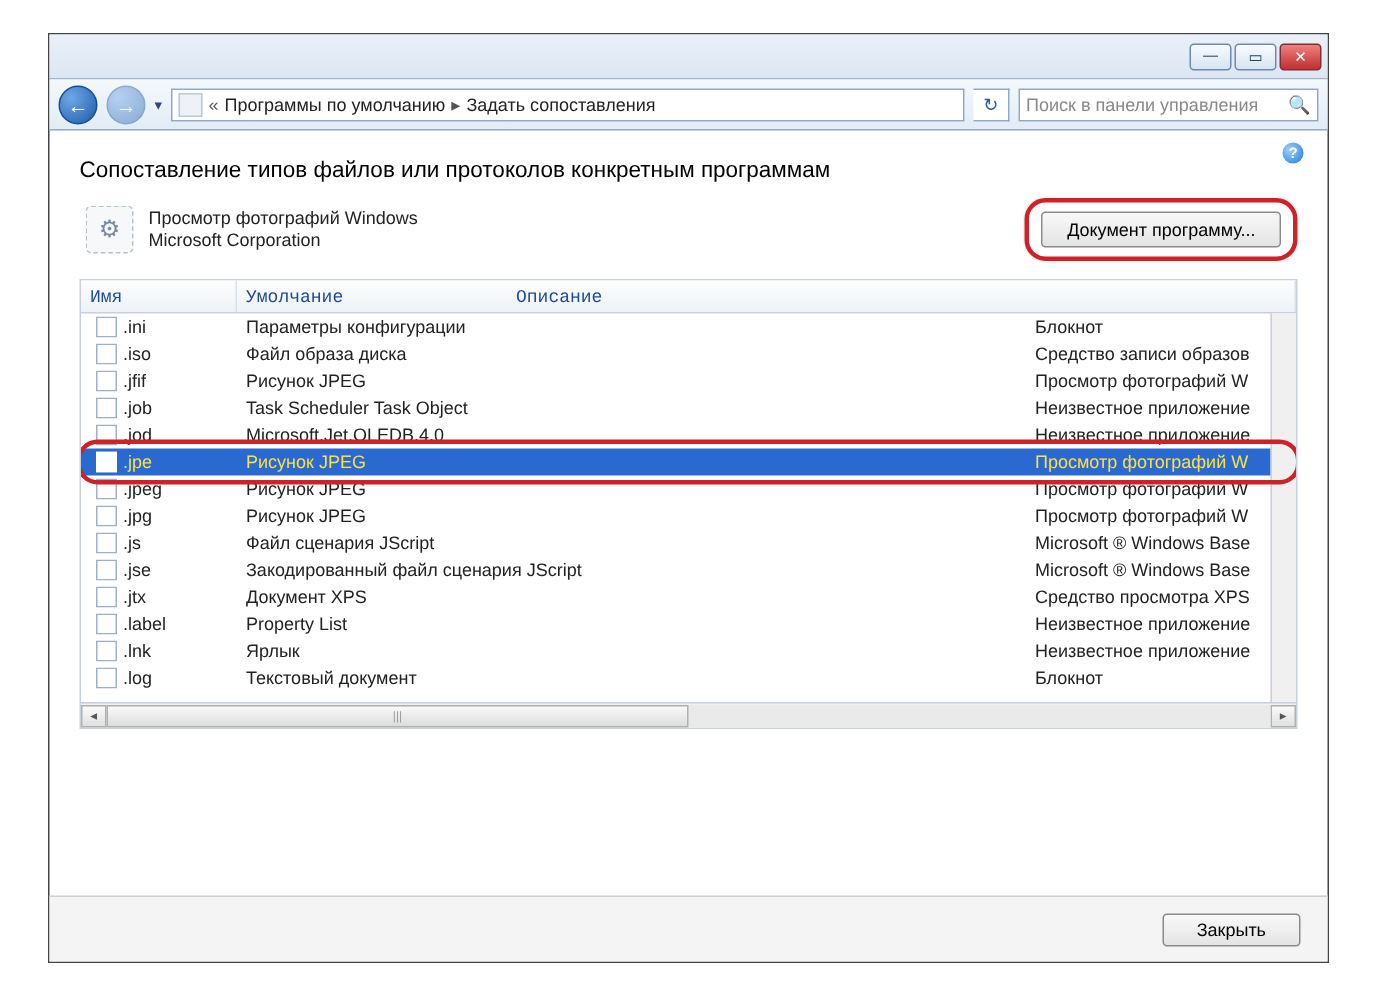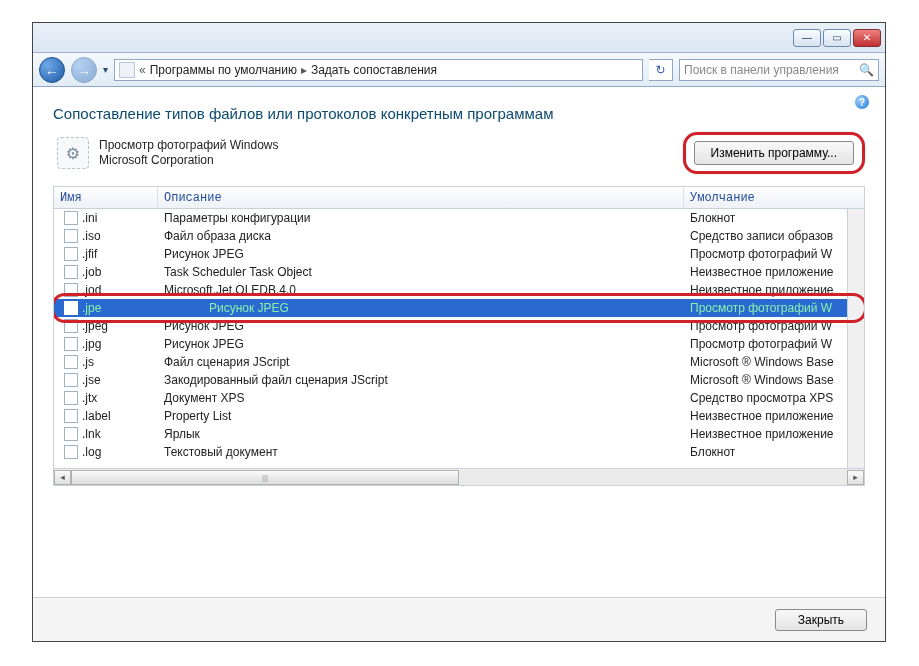--- a/index.html
+++ b/index.html
@@ -106,21 +106,21 @@
     top: 8px; right: 16px;
     width: 14px; height: 14px;
     border-radius: 50%;
     background: radial-gradient(circle at 35% 35%, #9ecfff, #1e7ad8);
     color: #fff;
     font-size: 10px;
     display: flex; align-items: center; justify-content: center;
     font-weight: bold;
   }
   h1 {
-    color: #0c4a6e;
+    color: #000000;
     font-weight: normal;
     font-size: 15px;
     margin: 6px 0 10px 0;
   }
   .desc {
     color: #222;
     font-size: 12px;
     margin: 0 0 14px 0;
     line-height: 1.4;
   }
@@ -198,22 +198,21 @@
   .row .c-def  { width: 180px; padding-left: 6px; white-space: nowrap; overflow: hidden; }
   .file-icon {
     width: 14px; height: 14px;
     background: #fff;
     border: 1px solid #a0b0c4;
     display: inline-block;
     flex-shrink: 0;
   }
   .row.selected {
     background: #2a6ad0;
-    color: #86efac;
-    gap: 45px;
+    color: #fde047;
   }
   .row.selected .file-icon { border-color: #fff; }
   .row.sel-wrap {
     position: relative;
   }
   .sel-highlight {
     position: absolute;
     left: -3px; right: -3px;
     height: 30px;
     border: 3px solid #d02028;
@@ -306,29 +305,29 @@
     <div class="help-icon">?</div>
     <h1>Сопоставление типов файлов или протоколов конкретным программам</h1>
 
     <div class="program-row">
       <div class="prog-icon">⚙</div>
       <div class="prog-text">
         <div>Просмотр фотографий Windows</div>
         <div>Microsoft Corporation</div>
       </div>
       <div class="change-btn-wrap">
-        <div class="change-btn">Изменить программу...</div>
+        <div class="change-btn">Документ программу...</div>
       </div>
     </div>
 
     <div class="list-wrap">
       <div class="list-header">
         <div class="lh-col lh-name">Имя</div>
+        <div class="lh-col lh-def">Умолчание</div>
         <div class="lh-col lh-desc">Описание</div>
-        <div class="lh-col lh-def">Умолчание</div>
       </div>
       <div class="list-body" id="list-body">
           <div class="row">
             <div class="c-name">
               <span class="file-icon"></span>
               <span>.ini</span>
             </div>
             <div class="c-desc">Параметры конфигурации</div>
             <div class="c-def">Блокнот</div>
           </div>

